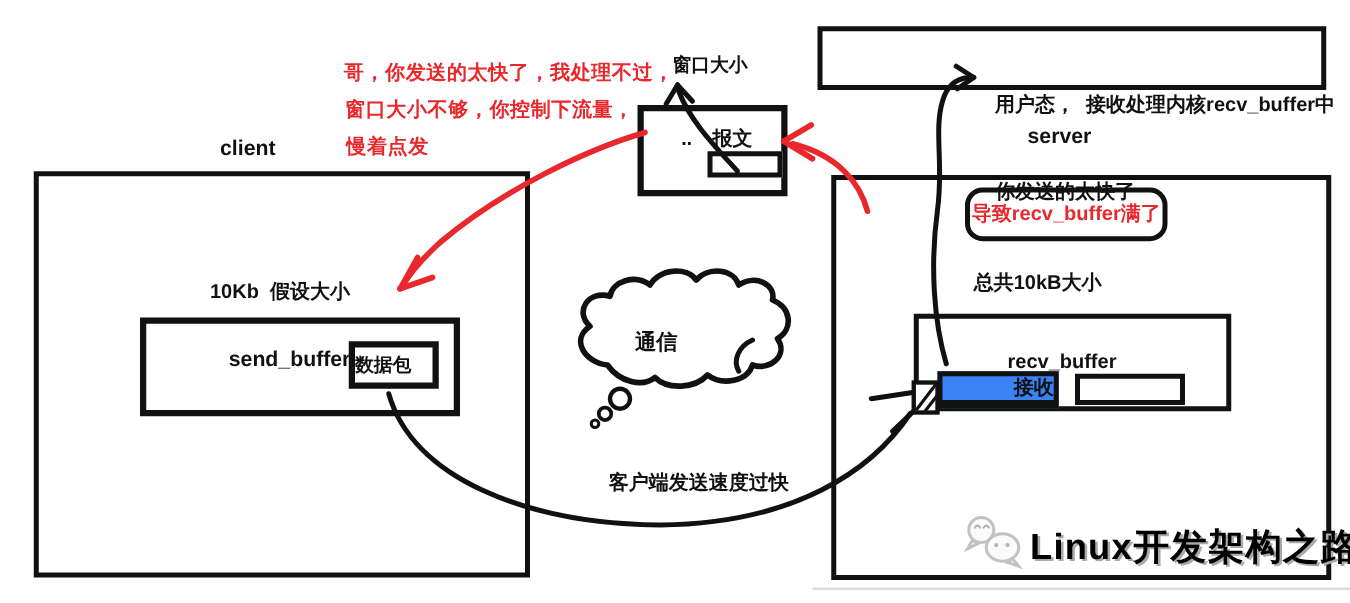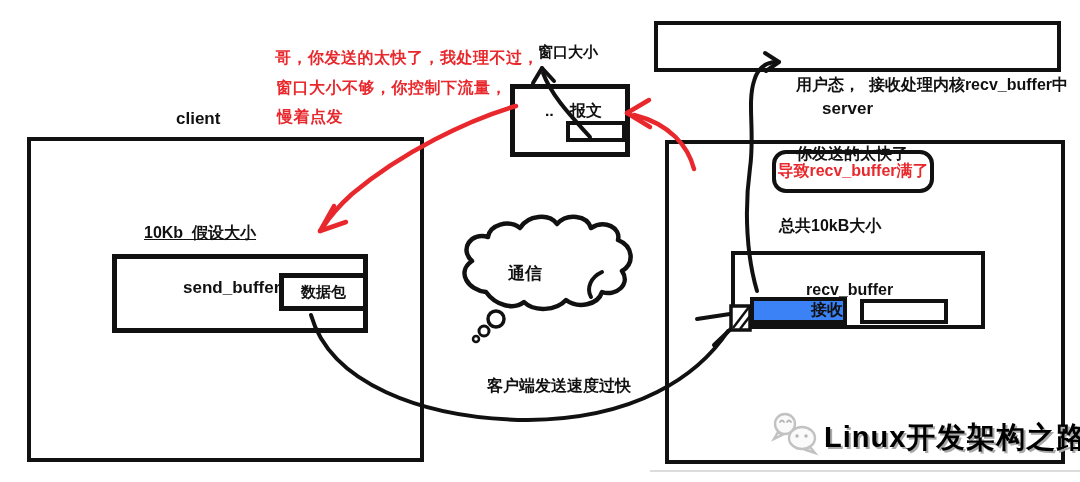--- a/index.html
+++ b/index.html
@@ -20,22 +20,22 @@
   .t16 { font-size:16px; }
   .t15 { font-size:15px; }
 
   .usermode-box { left:654px; top:21px; width:407px; height:51px; }
   .usermode-text { position:absolute; left:138px; top:2px; font-size:16px; line-height:23px; white-space:pre; }
 
   .client-box { left:27px; top:137px; width:397px; height:325px; }
   .server-box { left:665px; top:140px; width:400px; height:324px; }
 
   .sendbuf-box { left:112px; top:254px; width:256px; height:79px; border-width:5px; }
-  .packet-box  { left:279px; top:273px; width:89px; height:38px; border-width:5px;
-                 display:flex; align-items:center; justify-content:center; font-size:15px; background:#fff; }
+  .packet-box  { left:279px; top:273px; width:72px; height:38px; border-width:5px;
+                 display:flex; align-items:center; justify-content:flex-start; font-size:15px; background:#fff; }
 
   .message-box { left:510px; top:84px; width:120px; height:73px; border-width:5px; }
   .message-inner-box { left:566px; top:121px; width:60px; height:21px; border-width:4px; background:#fff; }
 
   .fullnote-box { left:772px; top:150px; width:162px; height:43px; border-radius:14px;
                   display:flex; align-items:center; justify-content:center; font-size:16px; }
 
   .recvbuf-box { left:731px; top:251px; width:254px; height:78px; }
   .receive-box { left:750px; top:297px; width:97px; height:30px; border-width:4px 4px 7px 4px;
                  display:flex; align-items:center; font-size:16px; padding-left:13px; background:#3b82f6;justify-content:flex-end; }
@@ -64,21 +64,21 @@
 
   <div class="box usermode-box">
     <div class="usermode-text">
       <div>用户态，  接收处理内核recv_buffer中</div>
       <div>你发送的太快了</div>
     </div>
   </div>
 
   <div class="lbl t17" style="left:176px; top:109px;">client</div>
   <div class="box client-box"></div>
-  <div class="lbl t16" style="left:144px; top:223px;text-decoration:underline;">10Kb  假设大小</div>
+  <div class="lbl t16" style="left:168px; top:223px;">10Kb  假设大小</div>
   <div class="box sendbuf-box"></div>
   <div class="lbl t17" style="left:183px; top:278px;">send_buffer</div>
   <div class="box packet-box">
     <span>数据包</span>
   </div>
 
   <div class="lbl t17" style="left:822px; top:99px;">server</div>
   <div class="box server-box"></div>
   <div class="box fullnote-box">
     <span class="red">导致recv_buffer满了</span>

